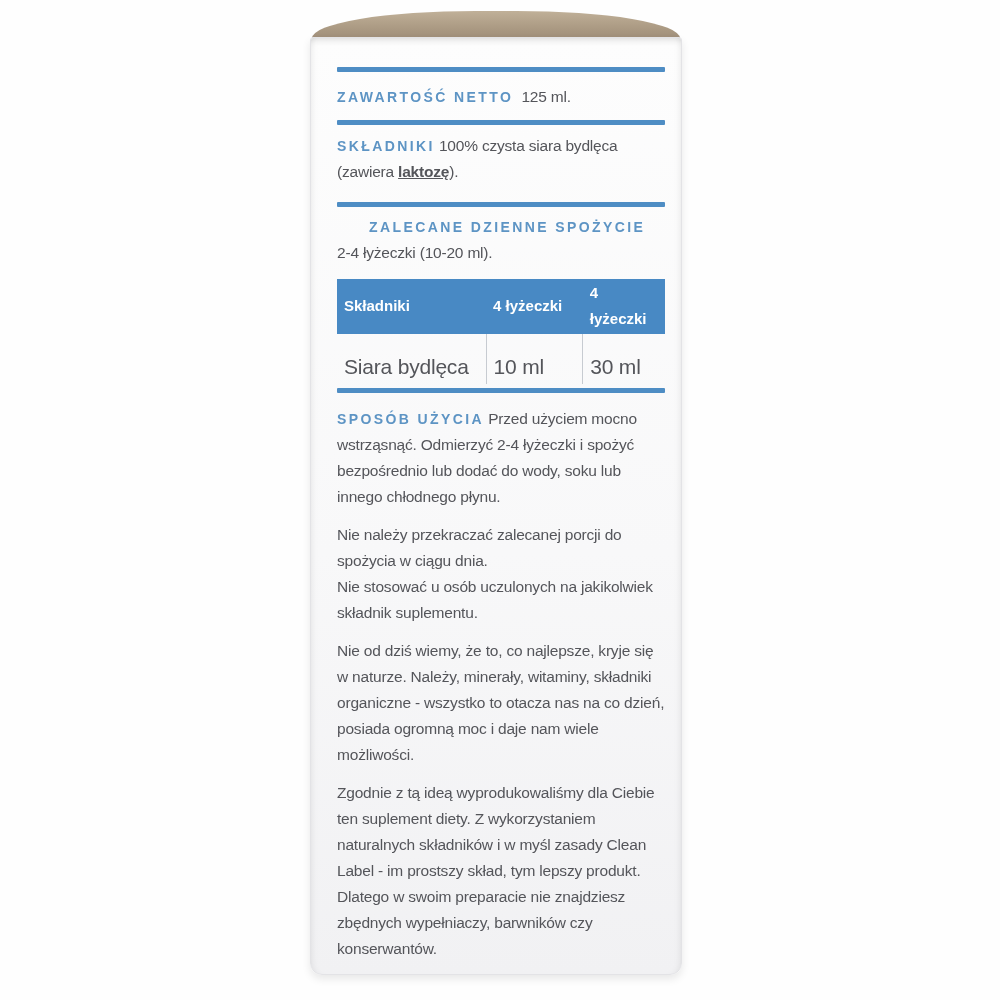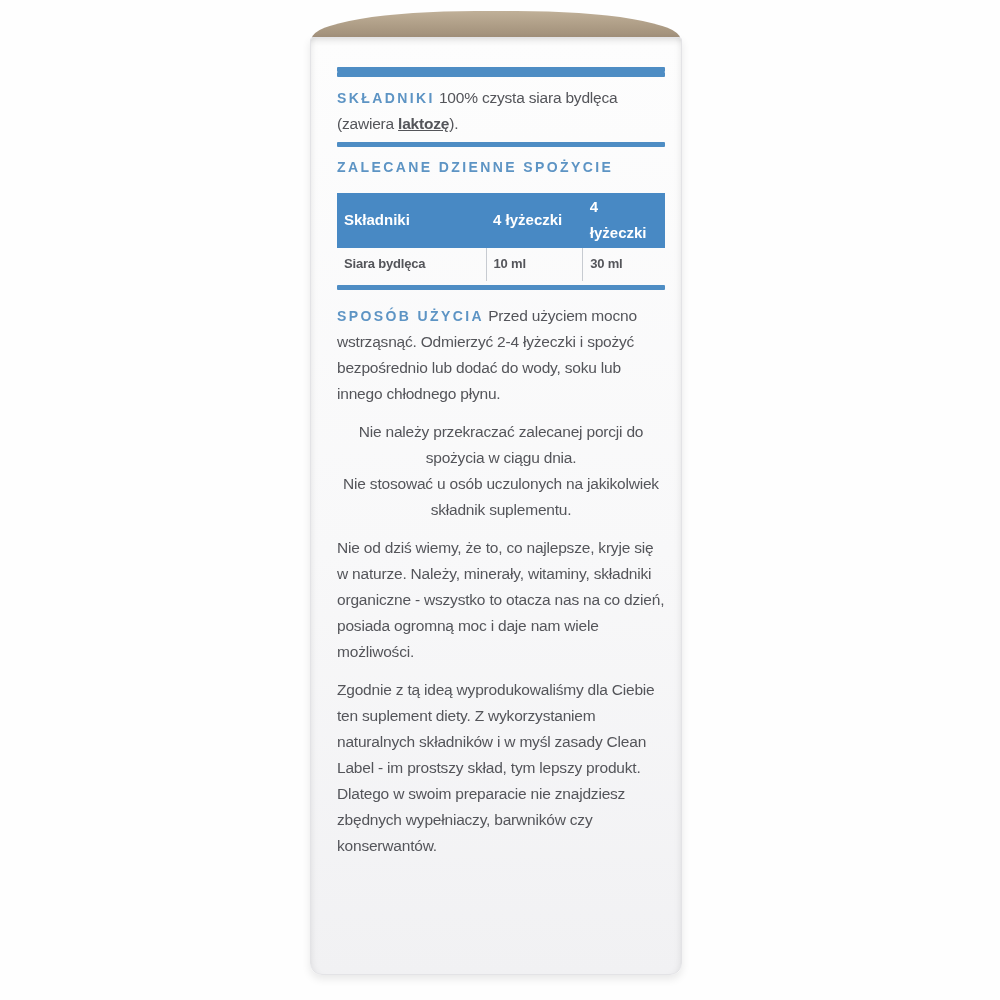--- a/index.html
+++ b/index.html
@@ -60,76 +60,80 @@
   }
   .blue-heading {
     color: #5d94c4;
     font-weight: bold;
     font-size: 14px;
     letter-spacing: 2.4px;
     line-height: 26px;
   }
   .net-row { margin-top: 12px; margin-bottom: 10px; }
   .net-row .value { font-size: 15.5px; color: #54555a; letter-spacing: -0.2px; margin-left: 4px; }
-  .ingredients-block { margin-top: 8px; margin-bottom: 5px; }
+  .ingredients-block { margin-top: 8px; margin-bottom: 17px; }
   .highlight { font-weight: bold; text-decoration: underline; }
-  .intake-heading { margin-top: 7px; }
+  .intake-heading { margin-top: 7px; margin-left: 32px; }
   .dose-table {
     width: 100%;
     border-collapse: collapse;
     margin-top: 13px;
     table-layout: fixed;
   }
   .dose-table th {
     background: #4889c4;
     color: #ffffff;
     font-weight: bold;
     font-size: 15px;
     text-align: left;
     padding: 1px 7px 2px 7px;
     letter-spacing: 0;
   }
   .dose-table td {
     color: #54555a;
-    font-size: 13px;
-    padding: 3px 7px 4px 7px;
-    font-weight: bold;
+    font-size: 21px;
+    padding: 20px 7px 4px 7px;
   }
   .dose-table td + td { border-left: 1.5px solid #c7cbd1; }
   .col-1 { width: 47%; }
   .col-2 { width: 29%; }
   .col-3 { width: 24%; }
   .rule-after-table { margin-top: 4px; }
   .para { margin: 12px 0 0 0; }
   .usage-para { margin-top: 13px; }
-  .line { display: block; text-align: center; }
+  .line { display: block; }
 </style>
 </head>
 <body>
 
 <div class="scene">
 
   <div class="box-flap"></div>
 
   <div class="box-face">
     <div class="content">
 
       <div class="rule"></div>
 
+      <div class="net-row">
+        <span class="blue-heading">ZAWARTOŚĆ NETTO</span>
+        <span class="value">125 ml.</span>
+      </div>
 
       <div class="rule"></div>
 
       <div class="ingredients-block">
         <span class="blue-heading">SKŁADNIKI</span>
         <span>100% czysta siara bydlęca (zawiera </span><span class="highlight">laktozę</span><span>).</span>
       </div>
 
       <div class="rule"></div>
 
       <div class="intake-heading blue-heading">ZALECANE DZIENNE SPOŻYCIE</div>
+      <div>2-4 łyżeczki (10-20 ml).</div>
 
       <table class="dose-table">
         <thead>
           <tr>
             <th class="col-1">Składniki</th>
             <th class="col-2">4 łyżeczki</th>
             <th class="col-3">4 łyżeczki</th>
           </tr>
         </thead>
         <tbody>

